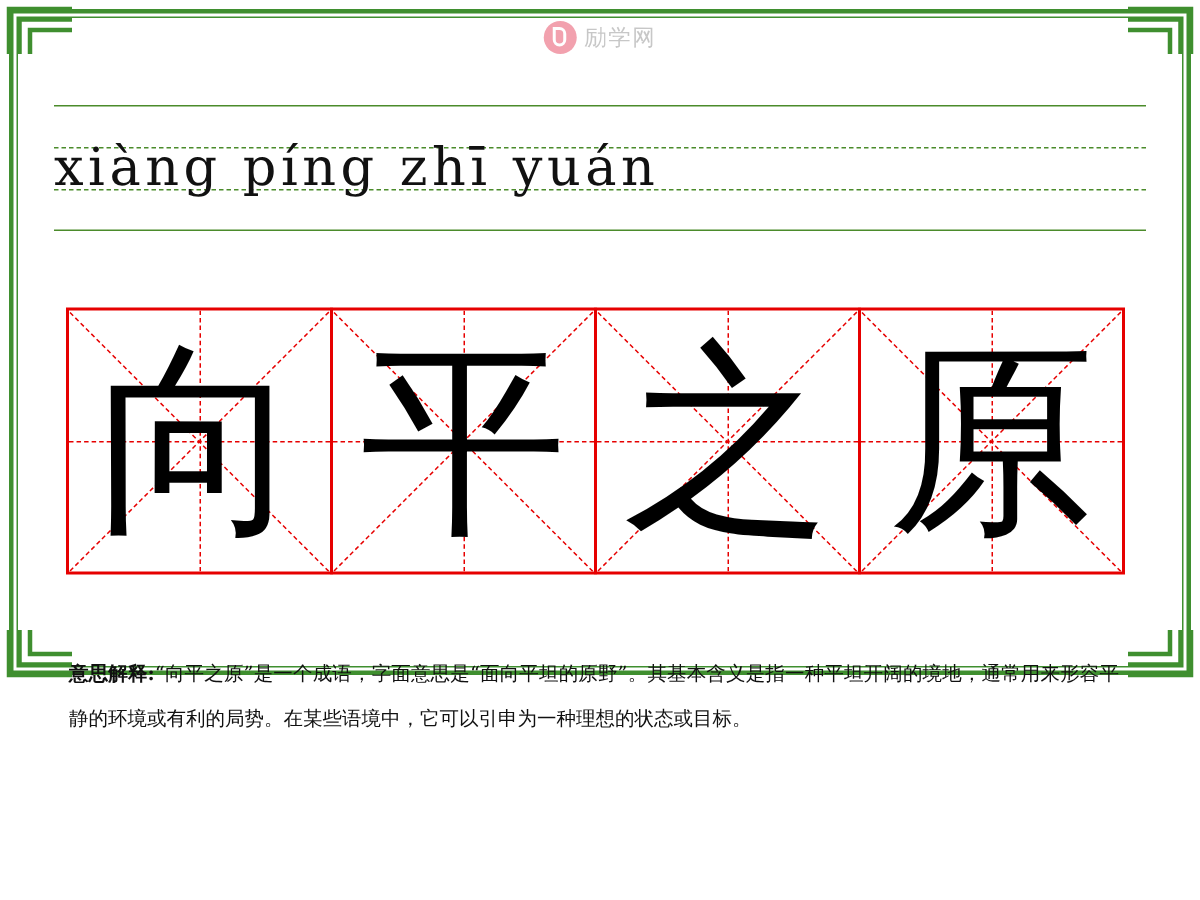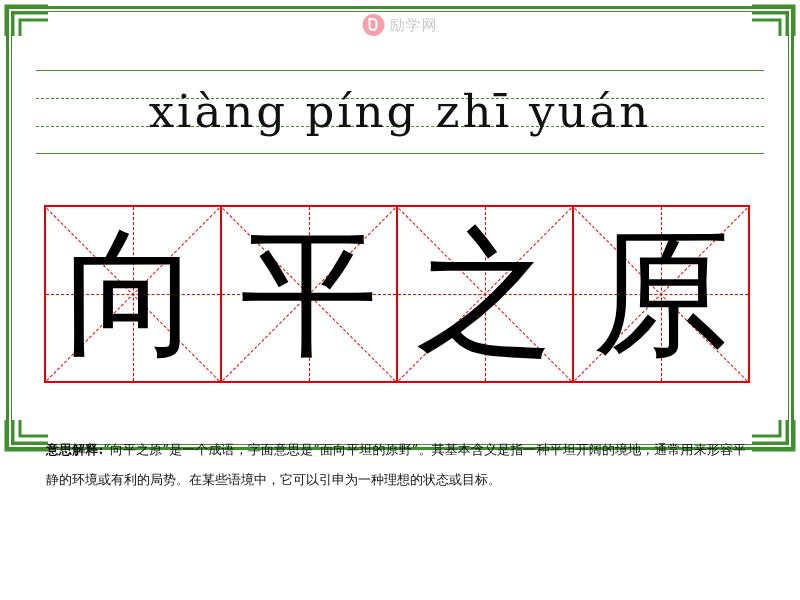--- a/index.html
+++ b/index.html
@@ -113,23 +113,23 @@
     border-top: 1px dashed #4b8b2b;
   }
   .staff-line.solid-2 { top: 83px; }
   .pinyin-text {
     position: absolute;
     left: 0;
     top: 0;
     width: 100%;
     height: 84px;
     line-height: 84px;
-    text-align: center;
+    text-align: left;
     font-family: "DejaVu Serif", serif;
-    font-size: 45px;
+    font-size: 35px;
     color: #111111;
     letter-spacing: 3px;
     white-space: nowrap;
   }
 
   
   .grid-row {
     position: absolute;
     left: 44px;
     top: 205px;

